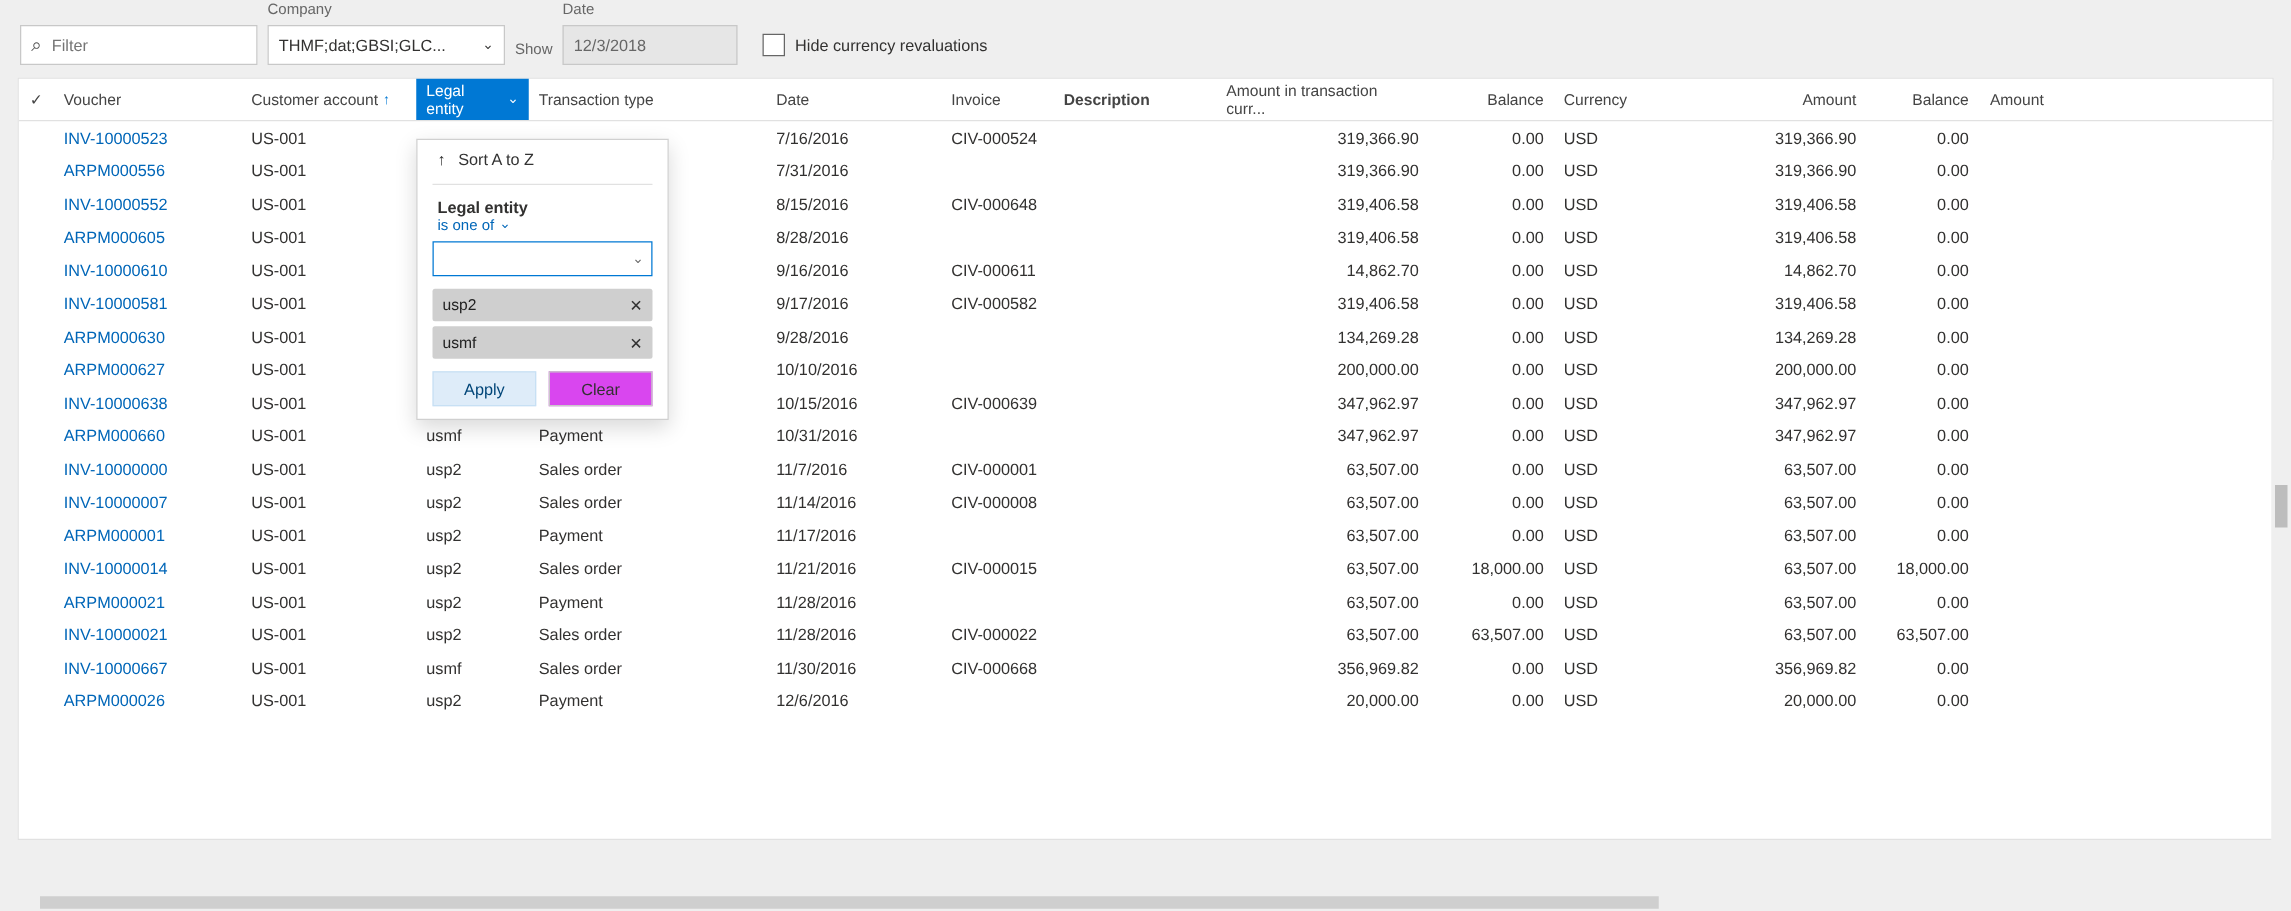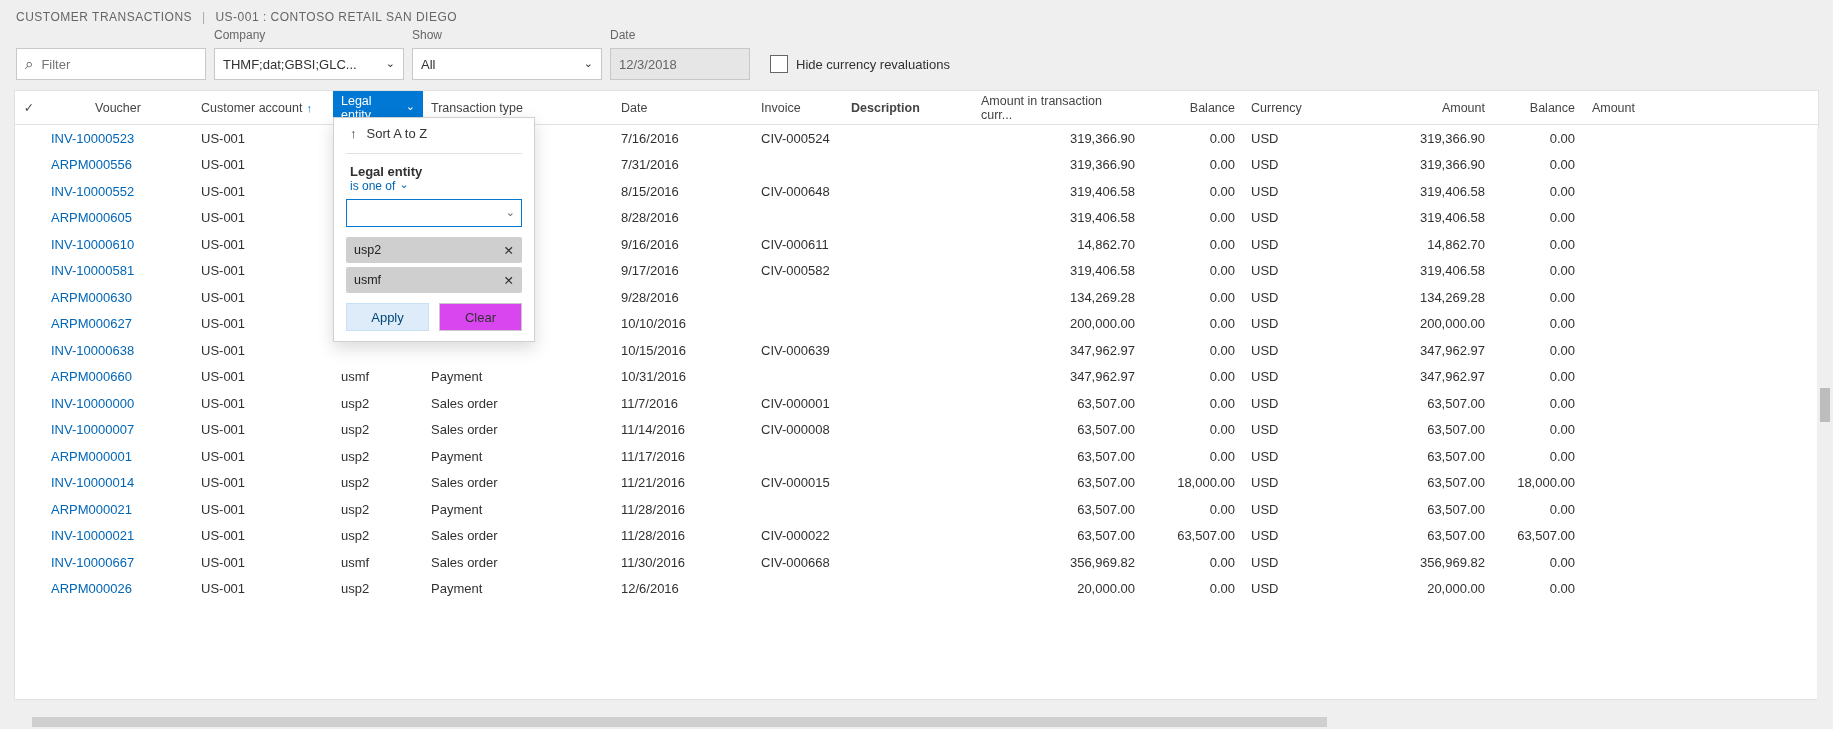--- a/index.html
+++ b/index.html
@@ -30,26 +30,26 @@
 .hc.active { background:#0078d4; color:#fff; }
 .hc.active .chev { color:#fff; }
 
 .grid-body { overflow:hidden; }
 .row { display:flex; height:26.5px; align-items:center; font-size:13px; }
 .row .c { padding:0 8px; white-space:nowrap; overflow:hidden; text-overflow:ellipsis;}
 .row .c.link { color:#0066b8; }
 .c.num { text-align:right; }
 
 
-.w-sel{width:28px;} .w-voucher{width:150px;justify-content:center;} .w-cust{width:140px;} .w-legal{width:90px;} .w-trans{width:190px;padding-left:4px;}
+.w-sel{width:28px;} .w-voucher{width:150px;} .w-cust{width:140px;} .w-legal{width:90px;} .w-trans{width:190px;padding-left:4px;}
 .w-date{width:140px;} .w-inv{width:90px;} .w-desc{width:130px;text-align:left;font-weight:bold;}
 .w-amttc{width:170px;} .w-bal1{width:100px;} .w-curr{width:70px;} .w-amt{width:180px;} .w-bal2{width:90px;} .w-amt2{width:60px;}
 
 
-.flyout { position:absolute; top:26px; left:318px; width:202px; background:#fff; border:1px solid #d0d0d0; box-shadow:0 6px 16px rgba(0,0,0,0.15); z-index:20; padding-bottom:10px;}
+.flyout { position:absolute; top:48px; left:318px; width:202px; background:#fff; border:1px solid #d0d0d0; box-shadow:0 6px 16px rgba(0,0,0,0.15); z-index:20; padding-bottom:10px;}
 .fly-item { display:flex; align-items:center; gap:10px; padding:8px 16px; font-size:13px; color:#333;}
 .fly-sep { height:1px; background:#e1e1e1; margin:4px 12px;}
 .fly-title { padding:6px 16px 0 16px; font-weight:600; font-size:13px;}
 .fly-sub { padding:0 16px 6px 16px; font-size:12px; color:#0066b8; display:flex; align-items:center; gap:4px;}
 .fly-input-wrap { padding:0 12px 6px 12px;}
 .fly-input { display:flex; align-items:center; height:28px; border:1px solid #0078d4; padding:0 6px;}
 .fly-input input { border:none; outline:none; width:100%; font-size:13px;}
 .fly-input .chev { color:#666;}
 .token { margin:4px 12px 0 12px; height:26px; background:#cfcfcf; border-radius:2px; display:flex; align-items:center; justify-content:space-between; padding:0 8px; font-size:12.5px; color:#222;}
 .token .x { color:#333; cursor:pointer;}
@@ -65,47 +65,38 @@
 .icon-search::before{content:"\2315"; font-size:15px; color:#555; margin-right:6px;}
 .chev::before{content:"\2304"; font-size:11px; position:relative; top:-2px;}
 .check-icon::before{content:"\2713"; color:#444;}
 .up-arrow::before{content:"\2191";} .down-arrow::before{content:"\2193";}
 </style>
 </head>
 <body>
 
 <div class="page">
 
-  <div class="titlebar">
-    <span>CUSTOMER TRANSACTIONS</span>
-    <span class="sep">|</span>
-    <span>US-001 : CONTOSO RETAIL SAN DIEGO</span>
-  </div>
 
   <div class="toolbar-row">
     <div class="toolbar-col">
       <div class="toolbar-label">&nbsp;</div>
       <div class="filter-box">
         <span class="icon-search"></span>
         <input placeholder="Filter" style="">
       </div>
     </div>
     <div class="toolbar-col">
       <div class="toolbar-label">Company</div>
       <div class="combo wide">
         <span class="txt">THMF;dat;GBSI;GLC...</span>
         <span class="chev"></span>
       </div>
     </div>
     <div class="toolbar-col">
       <div class="toolbar-label">Show</div>
-      <div class="combo">
-        <span class="txt">All</span>
-        <span class="chev"></span>
-      </div>
     </div>
     <div class="toolbar-col">
       <div class="toolbar-label">Date</div>
       <div class="datebox">
         <span>12/3/2018</span>
       </div>
     </div>
     <div class="toolbar-col">
       <div class="toolbar-label">&nbsp;</div>
       <div class="check">

